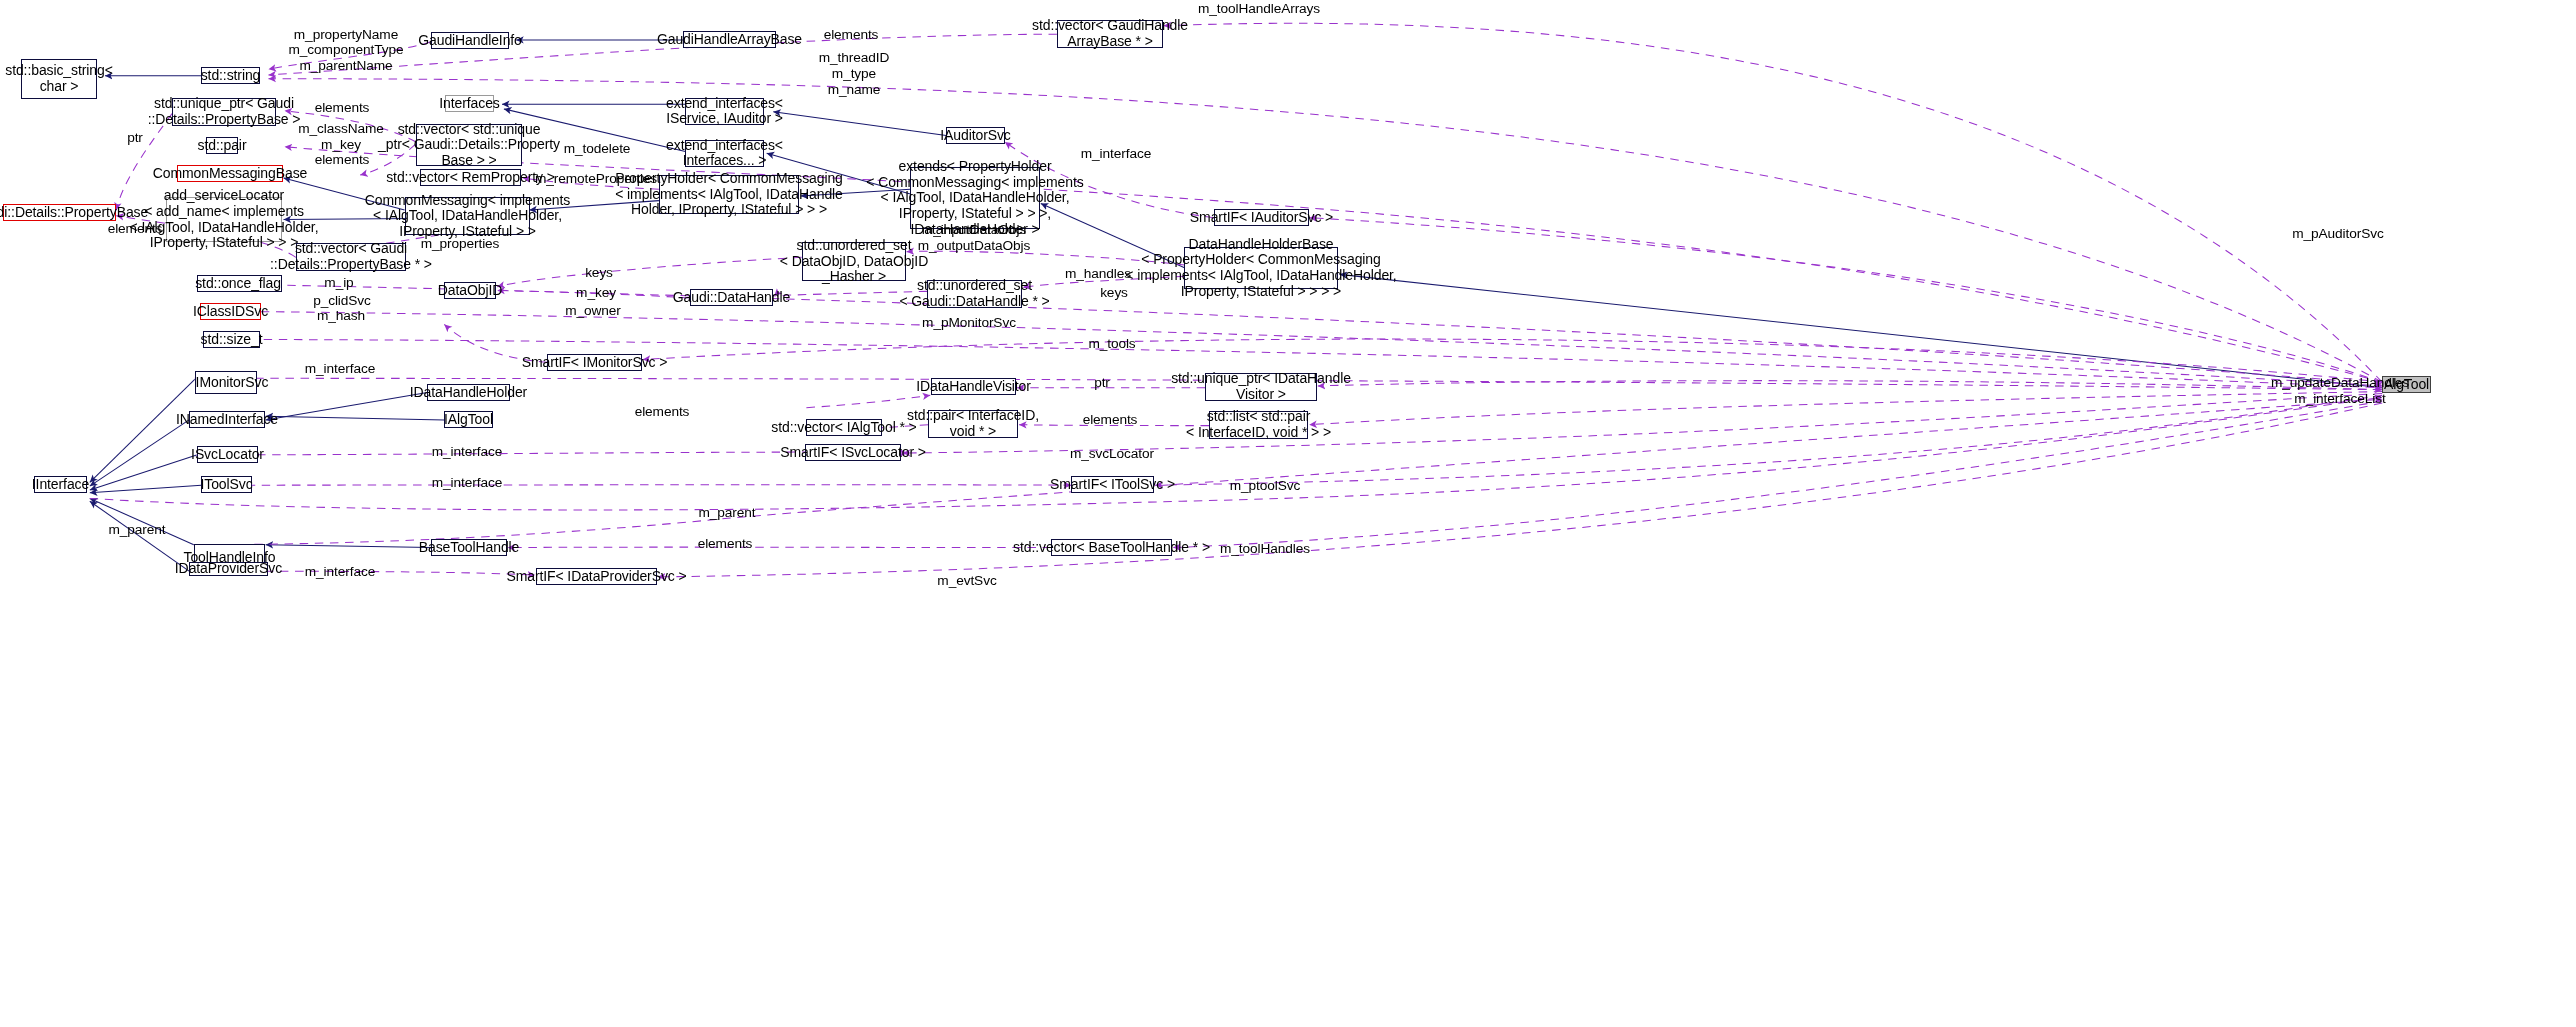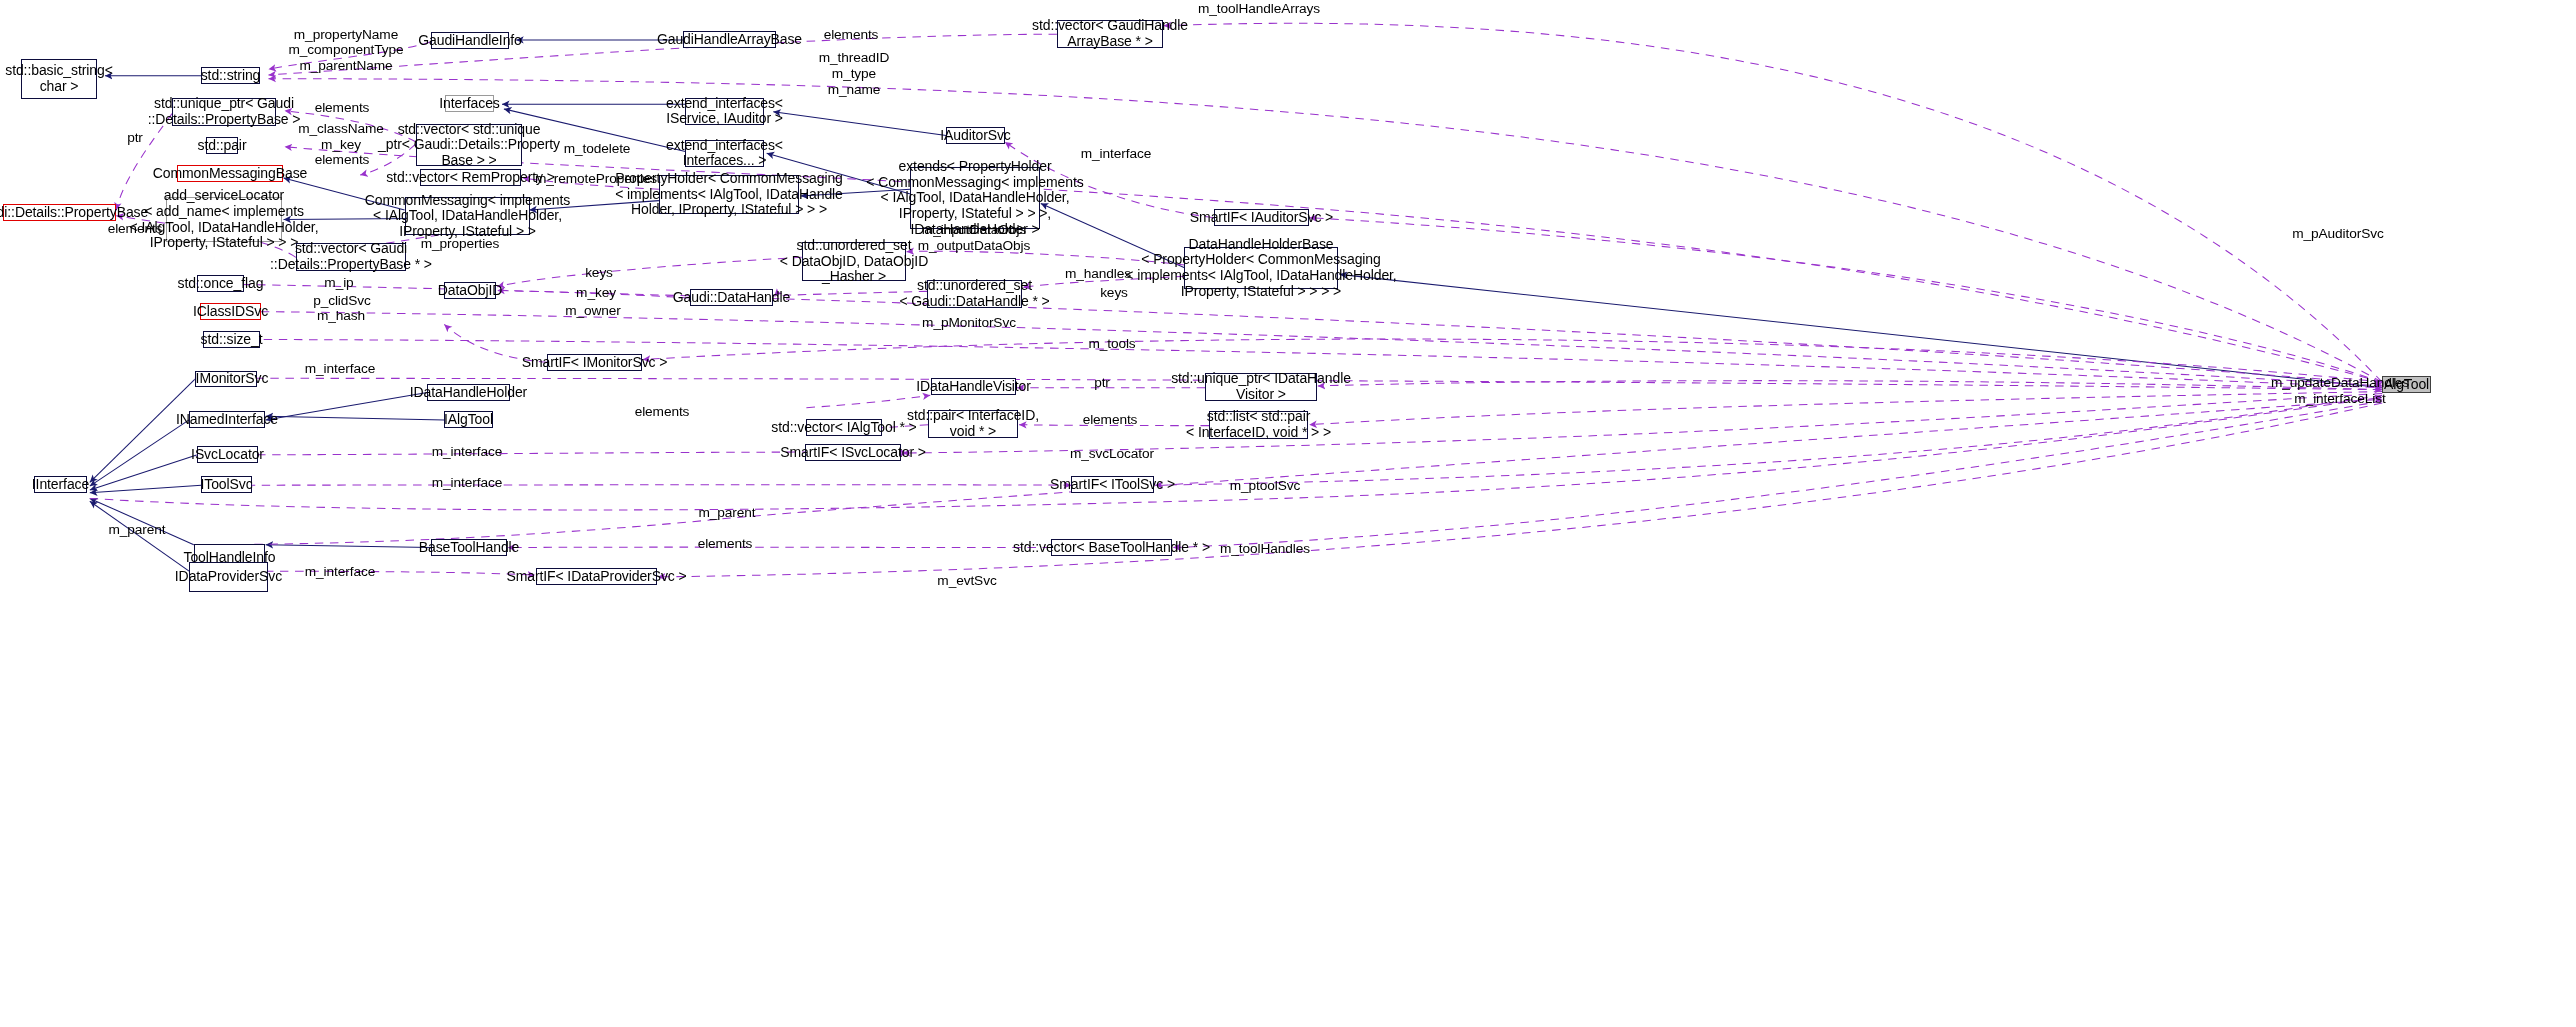--- a/index.html
+++ b/index.html
@@ -182,45 +182,45 @@
 &lt; PropertyHolder&lt; CommonMessaging
 &lt; implements&lt; IAlgTool, IDataHandleHolder,
 IProperty, IStateful &gt; &gt; &gt; &gt;</span></div>
   <div class="node plain" style="left:802px;top:242px;width:104px;height:39px;"><span>std::unordered_set
 &lt; DataObjID, DataObjID
 _Hasher &gt;</span></div>
   <div class="node plain" style="left:927px;top:280px;width:95px;height:28px;"><span>std::unordered_set
 &lt; Gaudi::DataHandle * &gt;</span></div>
   <div class="node plain" style="left:444px;top:282px;width:52px;height:17px;"><span>DataObjID</span></div>
   <div class="node plain" style="left:690px;top:289px;width:83px;height:17px;"><span>Gaudi::DataHandle</span></div>
-  <div class="node plain" style="left:197px;top:275px;width:47px;height:17px;"><span>std::once_flag</span></div>
+  <div class="node plain" style="left:197px;top:275px;width:85px;height:17px;justify-content:flex-end;"><span>std::once_flag</span></div>
   <div class="node red" style="left:200px;top:303px;width:61px;height:17px;"><span>IClassIDSvc</span></div>
   <div class="node plain" style="left:203px;top:331px;width:57px;height:17px;"><span>std::size_t</span></div>
   <div class="node plain" style="left:547px;top:354px;width:95px;height:17px;"><span>SmartIF&lt; IMonitorSvc &gt;</span></div>
-  <div class="node plain" style="left:195px;top:371px;width:62px;height:16px;padding-left:12px;"><span>IMonitorSvc</span></div>
+  <div class="node plain" style="left:195px;top:371px;width:62px;height:23px;padding-left:12px;"><span>IMonitorSvc</span></div>
   <div class="node plain" style="left:427px;top:384px;width:83px;height:17px;"><span>IDataHandleHolder</span></div>
   <div class="node plain" style="left:931px;top:378px;width:85px;height:17px;"><span>IDataHandleVisitor</span></div>
   <div class="node plain" style="left:1205px;top:373px;width:112px;height:28px;"><span>std::unique_ptr&lt; IDataHandle
 Visitor &gt;</span></div>
   <div class="node plain" style="left:189px;top:411px;width:76px;height:17px;"><span>INamedInterface</span></div>
   <div class="node plain" style="left:444px;top:411px;width:49px;height:17px;"><span>IAlgTool</span></div>
   <div class="node plain" style="left:806px;top:419px;width:76px;height:17px;"><span>std::vector&lt; IAlgTool * &gt;</span></div>
   <div class="node plain" style="left:928px;top:410px;width:90px;height:28px;"><span>std::pair&lt; InterfaceID,
 void * &gt;</span></div>
   <div class="node plain" style="left:1209px;top:411px;width:99px;height:28px;"><span>std::list&lt; std::pair
 &lt; InterfaceID, void * &gt; &gt;</span></div>
   <div class="node plain" style="left:197px;top:446px;width:61px;height:17px;"><span>ISvcLocator</span></div>
   <div class="node plain" style="left:805px;top:444px;width:96px;height:17px;"><span>SmartIF&lt; ISvcLocator &gt;</span></div>
   <div class="node plain" style="left:34px;top:476px;width:53px;height:17px;"><span>IInterface</span></div>
   <div class="node plain" style="left:201px;top:476px;width:51px;height:17px;"><span>IToolSvc</span></div>
   <div class="node plain" style="left:1071px;top:476px;width:83px;height:17px;"><span>SmartIF&lt; IToolSvc &gt;</span></div>
   <div class="node plain" style="left:194px;top:544px;width:71px;height:28px;"><span>ToolHandleInfo</span></div>
   <div class="node plain" style="left:431px;top:539px;width:76px;height:17px;"><span>BaseToolHandle</span></div>
   <div class="node plain" style="left:1051px;top:539px;width:121px;height:17px;"><span>std::vector&lt; BaseToolHandle * &gt;</span></div>
-  <div class="node plain" style="left:189px;top:562px;width:79px;height:30px;"><span>IDataProviderSvc</span></div>
+  <div class="node plain" style="left:189px;top:562px;width:79px;height:14px;"><span>IDataProviderSvc</span></div>
   <div class="node plain" style="left:536px;top:568px;width:121px;height:17px;"><span>SmartIF&lt; IDataProviderSvc &gt;</span></div>
   <div class="node sel" style="left:2382px;top:376px;width:49px;height:17px;"><span>AlgTool</span></div>
 
   <div class="edge-label" style="left:1259px;top:0.9px;">m_toolHandleArrays</div>
   <div class="edge-label" style="left:346px;top:26.5px;">m_propertyName
 m_componentType
 m_parentName</div>
   <div class="edge-label" style="left:851px;top:27.4px;">elements</div>
   <div class="edge-label" style="left:854px;top:50px;">m_threadID
 m_type

